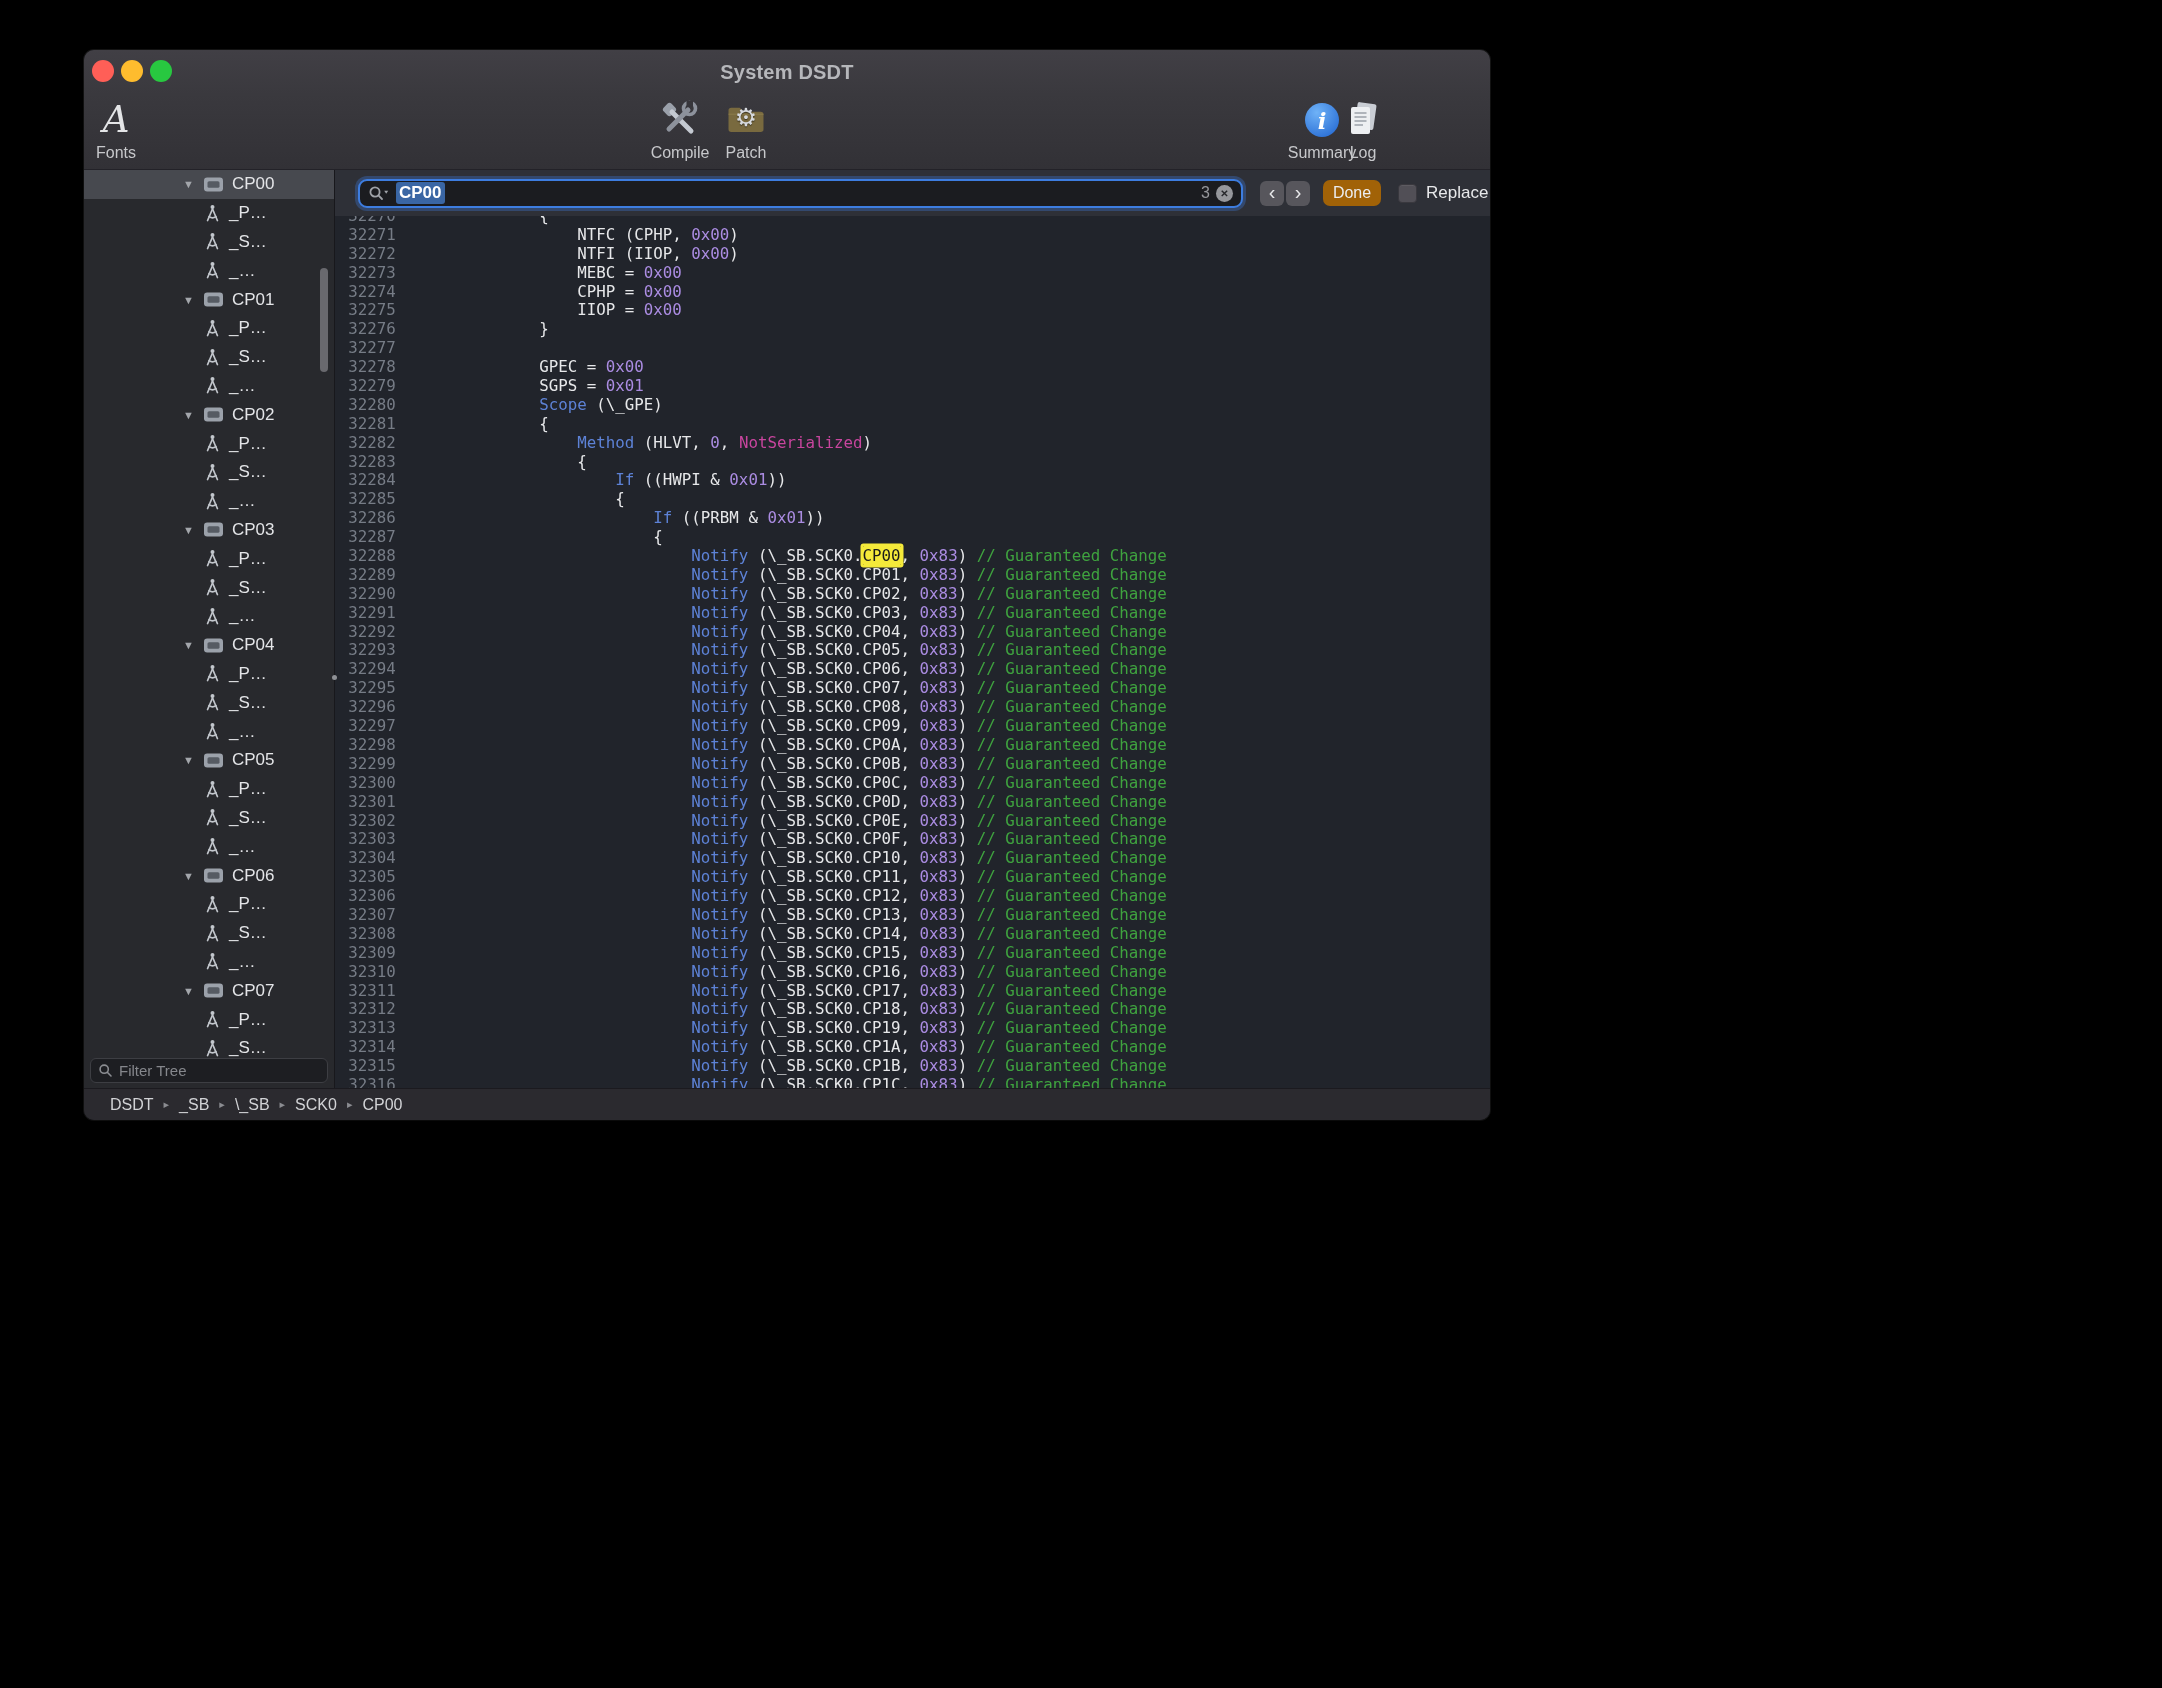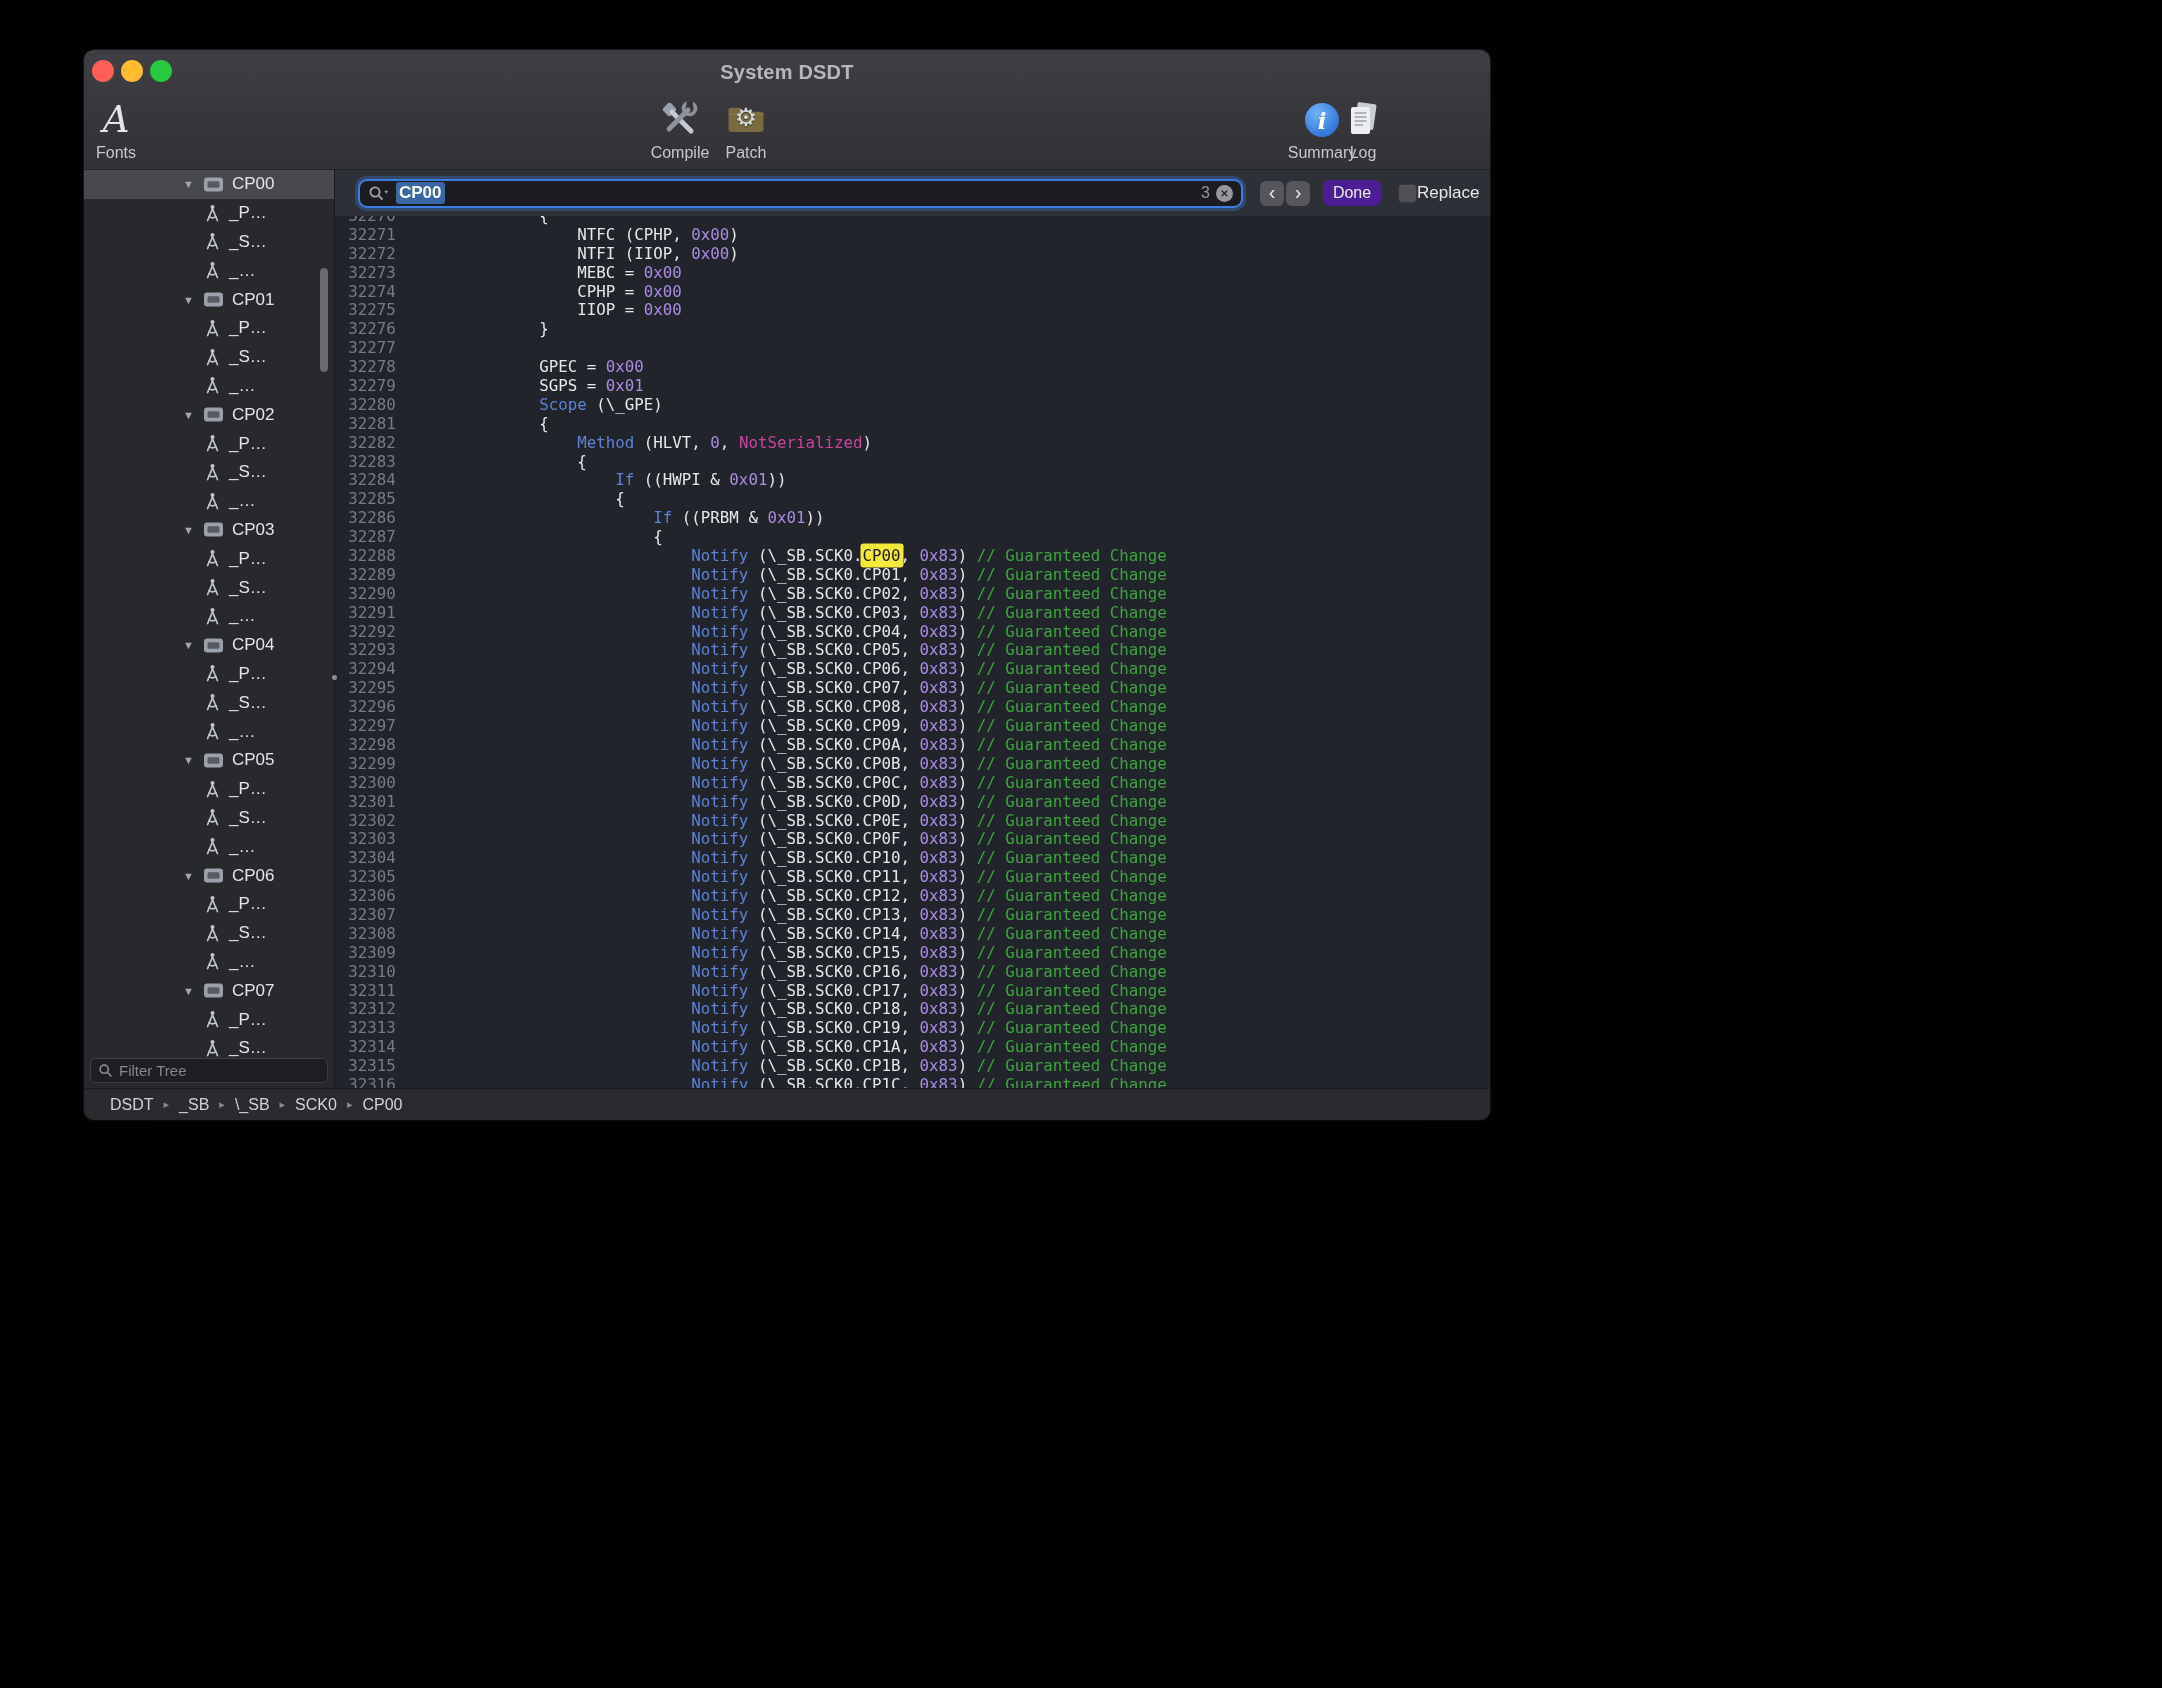--- a/index.html
+++ b/index.html
@@ -61,23 +61,23 @@
   .search-field{width:885px;height:29px;background:#1b1c20;border:2px solid var(--accent,#3d7de0);
     box-shadow:0 0 0 3px rgba(62,125,224,.32);border-radius:9px;
     display:flex;align-items:center;padding:0 8px;gap:6px}
   .query{background:var(--selection,#3a66a4);color:#fff;font-size:17px;padding:1px 3px;border-radius:3px;font-weight:600}
   .count{margin-left:auto;color:#96979c;font-size:16px}
   .clear{width:17px;height:17px;border-radius:50%;background:#96979c;color:#26272b;font-size:10px;
     display:flex;align-items:center;justify-content:center;font-weight:700;flex:0 0 17px}
   .seg{display:flex;gap:2px;margin-left:17px}
   .seg-btn{width:24px;height:25px;border:none;border-radius:6px;background:#57565c;color:#e9eaec;
     font-size:20px;line-height:1;display:flex;align-items:center;justify-content:center;padding:0 0 3px 0}
-  .done{margin-left:13px;width:58px;height:26px;border:none;border-radius:7px;background:#4c1d95;
+  .done{margin-left:13px;width:58px;height:26px;border:none;border-radius:7px;background:#a16207;
     color:#ecedef;font-size:16px}
-  .replace{margin-left:17px;display:flex;align-items:center;color:#e8e9eb;font-size:17px}
+  .replace{margin-left:17px;display:flex;align-items:center;gap:9px;color:#e8e9eb;font-size:17px}
   .checkbox{width:19px;height:19px;border-radius:4px;background:#514f56;border:1px solid #39383e;
     box-shadow:inset 0 1px 0 rgba(255,255,255,.07);flex:0 0 19px}
 
   
   .code{flex:1 1 auto;overflow:hidden;position:relative}
   .code-scroll{margin-top:-9px}
   .code-line{display:flex;white-space:pre;font-family:"DejaVu Sans Mono",monospace;
     font-size:15.8px;line-height:18.9px;height:18.9px}
   .gutter{flex:0 0 74px;text-align:center;color:var(--linenum,#767c86)}
   .code-text{padding-left:16px}

